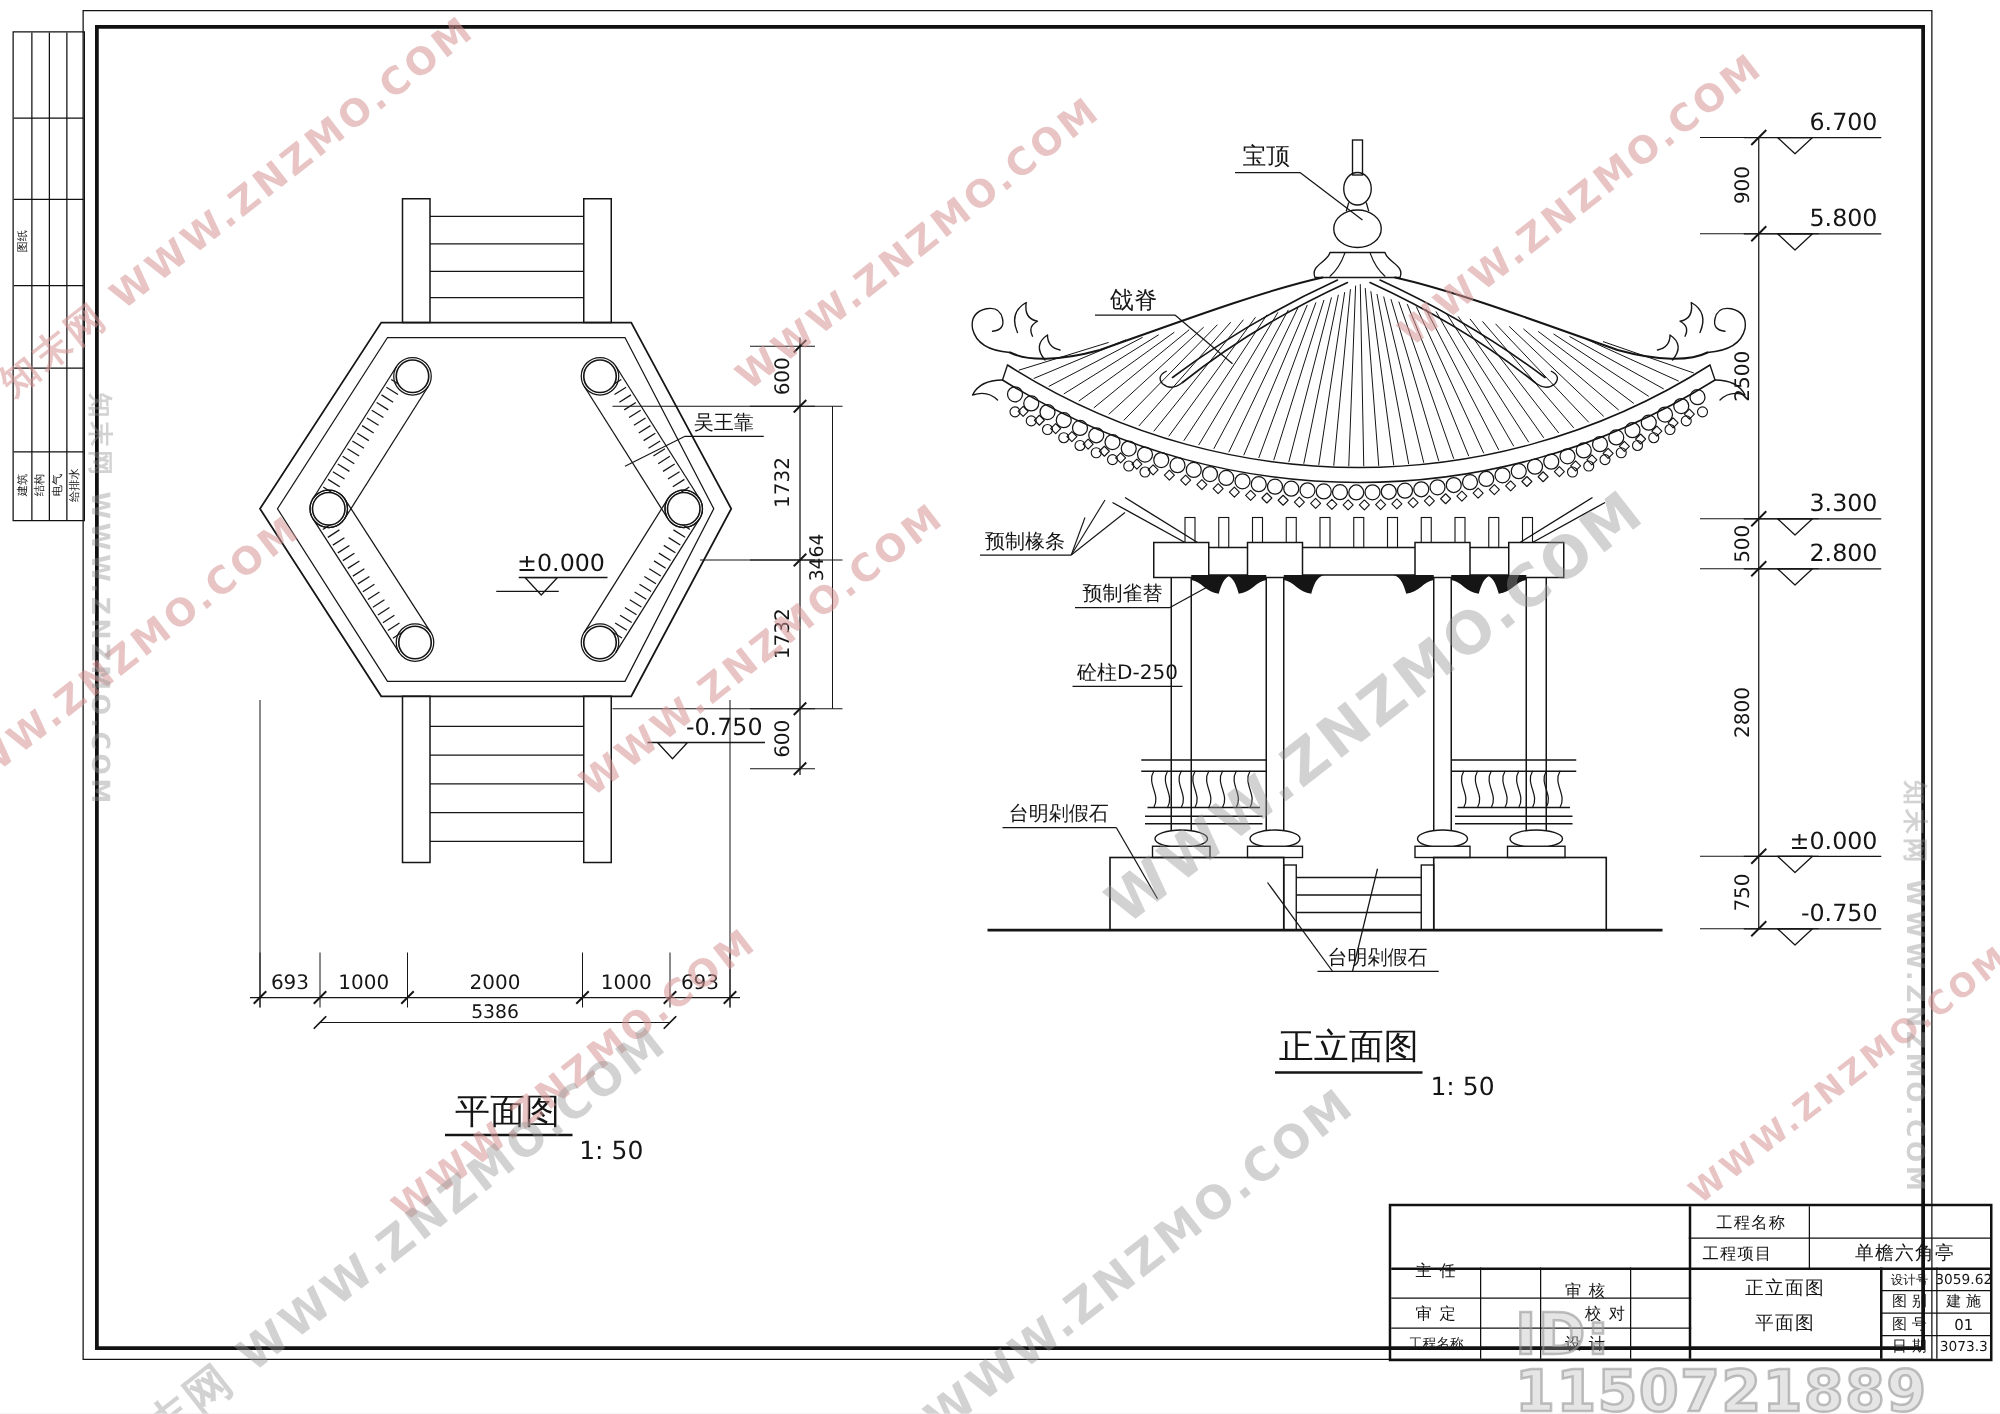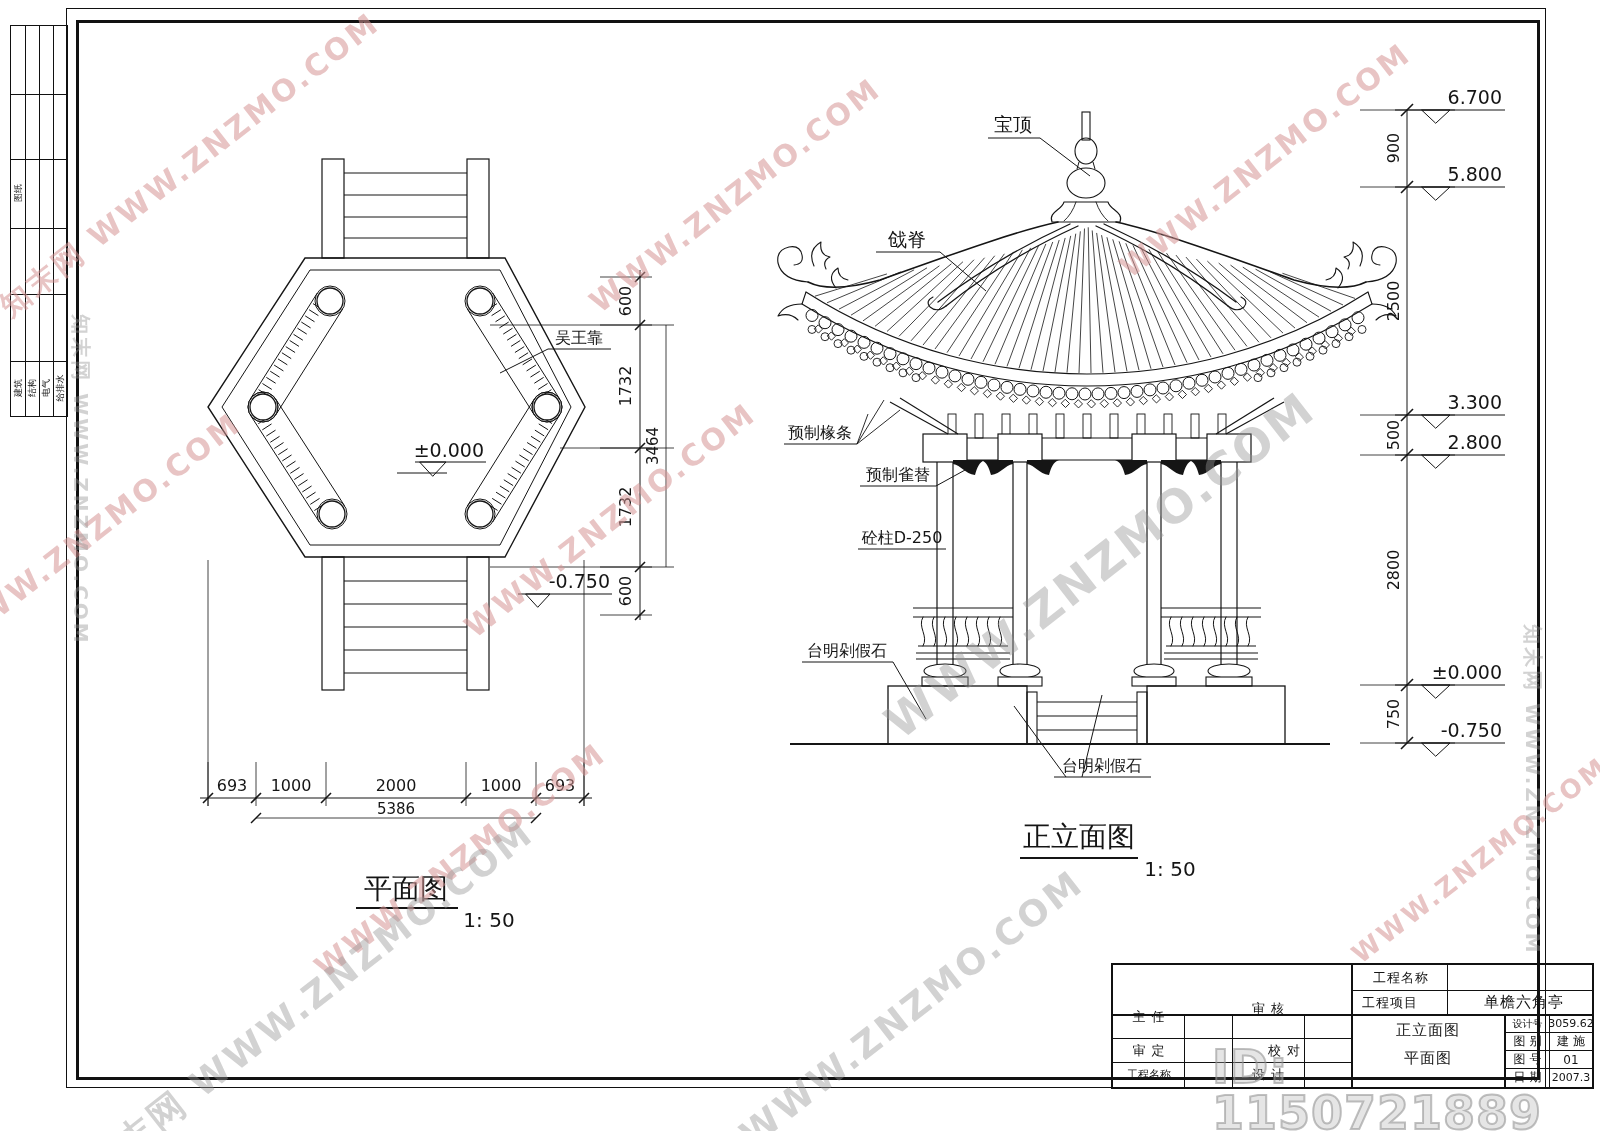--- a/index.html
+++ b/index.html
@@ -552,35 +552,35 @@
     <div class="ln" style="left:436px;top:49px;width:1px;height:73px"></div>
     <div class="ln" style="left:391px;top:67px;width:88px;height:1px"></div>
     <div class="ln" style="left:391px;top:85px;width:88px;height:1px"></div>
     <div class="ln" style="left:391px;top:103px;width:88px;height:1px"></div>
 
     <div class="tc" style="left:241px;top:1px;width:94px;height:24px">工程名称</div>
     <div class="tc" style="left:335px;top:1px;width:144px;height:24px"></div>
     <div class="tc" style="left:241px;top:26px;width:72px;height:23px">工程项目</div>
     <div class="tc" style="left:335px;top:26px;width:152px;height:23px;font-size:15px">单檐六角亭</div>
     <div class="tc" style="left:1px;top:40px;width:70px;height:23px">主 任</div>
-    <div class="tc" style="left:120px;top:32px;width:71px;height:23px">审 核</div>
+    <div class="tc" style="left:120px;top:56px;width:71px;height:23px">审 核</div>
     <div class="tc" style="left:1px;top:74px;width:70px;height:23px">审 定</div>
     <div class="tc" style="left:136px;top:74px;width:71px;height:23px">校 对</div>
     <div class="tc" style="left:1px;top:98px;width:70px;height:23px;font-size:11px;letter-spacing:0">工程名称</div>
     <div class="tc" style="left:120px;top:98px;width:71px;height:23px">设 计</div>
     <div class="tc" style="left:241px;top:52px;width:148px;height:26px;font-size:15px">正立面图</div>
     <div class="tc" style="left:241px;top:80px;width:148px;height:26px;font-size:15px">平面图</div>
     <div class="tc" style="left:393px;top:50px;width:43px;height:17px;font-size:10px;letter-spacing:0">设计号</div>
     <div class="tc" style="left:437px;top:50px;width:42px;height:17px;font-size:11px;letter-spacing:0">3059.62</div>
     <div class="tc" style="left:393px;top:68px;width:43px;height:17px;font-size:12px;letter-spacing:0">图 别</div>
     <div class="tc" style="left:437px;top:68px;width:42px;height:17px;font-size:12px;letter-spacing:0">建 施</div>
     <div class="tc" style="left:393px;top:86px;width:43px;height:17px;font-size:12px;letter-spacing:0">图 号</div>
     <div class="tc" style="left:437px;top:86px;width:42px;height:17px;font-size:12px;letter-spacing:0">01</div>
     <div class="tc" style="left:393px;top:104px;width:43px;height:17px;font-size:12px;letter-spacing:0">日 期</div>
-    <div class="tc" style="left:437px;top:104px;width:42px;height:17px;font-size:11px;letter-spacing:0">2007.3</div>
+    <div class="tc" style="left:437px;top:104px;width:42px;height:17px;font-size:11px;letter-spacing:0">3073.3</div>
   </div>
 
   <div id="wm">
     <div class="wm-id">ID: 1150721889</div>
   <div class="wm-tile wm-pink" style="left: 190px; top: 165px; font-size: 30px;">知末网 WWW.ZNZMO.COM</div>
       <div class="wm-tile wm-pink" style="left: 735px; top: 195px; font-size: 30px;">WWW.ZNZMO.COM</div>
       <div class="wm-tile wm-pink" style="left: 1265px; top: 160px; font-size: 30px;">WWW.ZNZMO.COM</div>
       <div class="wm-tile wm-pink" style="left: 95px; top: 530px; font-size: 30px;">WWW.ZNZMO.COM</div>
       <div class="wm-tile wm-pink" style="left: 610px; top: 520px; font-size: 30px;">WWW.ZNZMO.COM</div>
       <div class="wm-tile wm-pink" style="left: 460px; top: 860px; font-size: 30px;">WWW.ZNZMO.COM</div>

